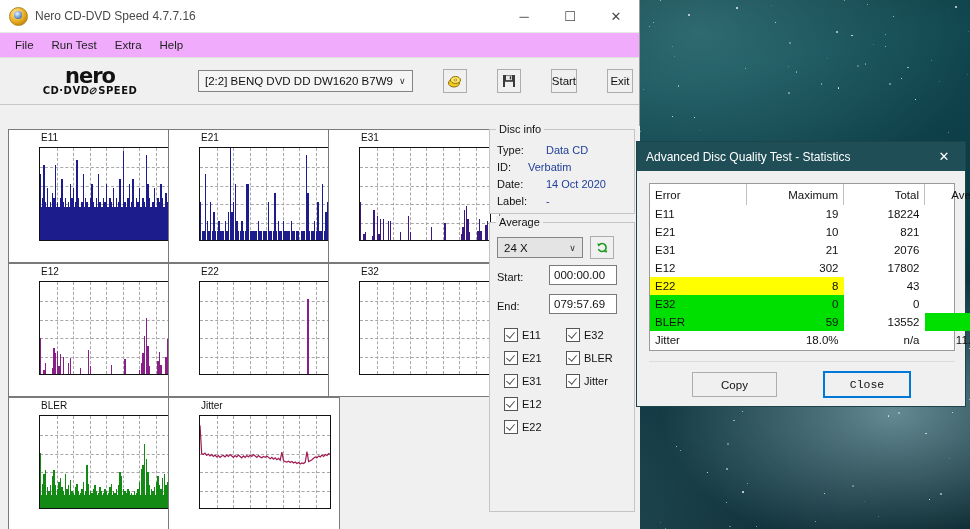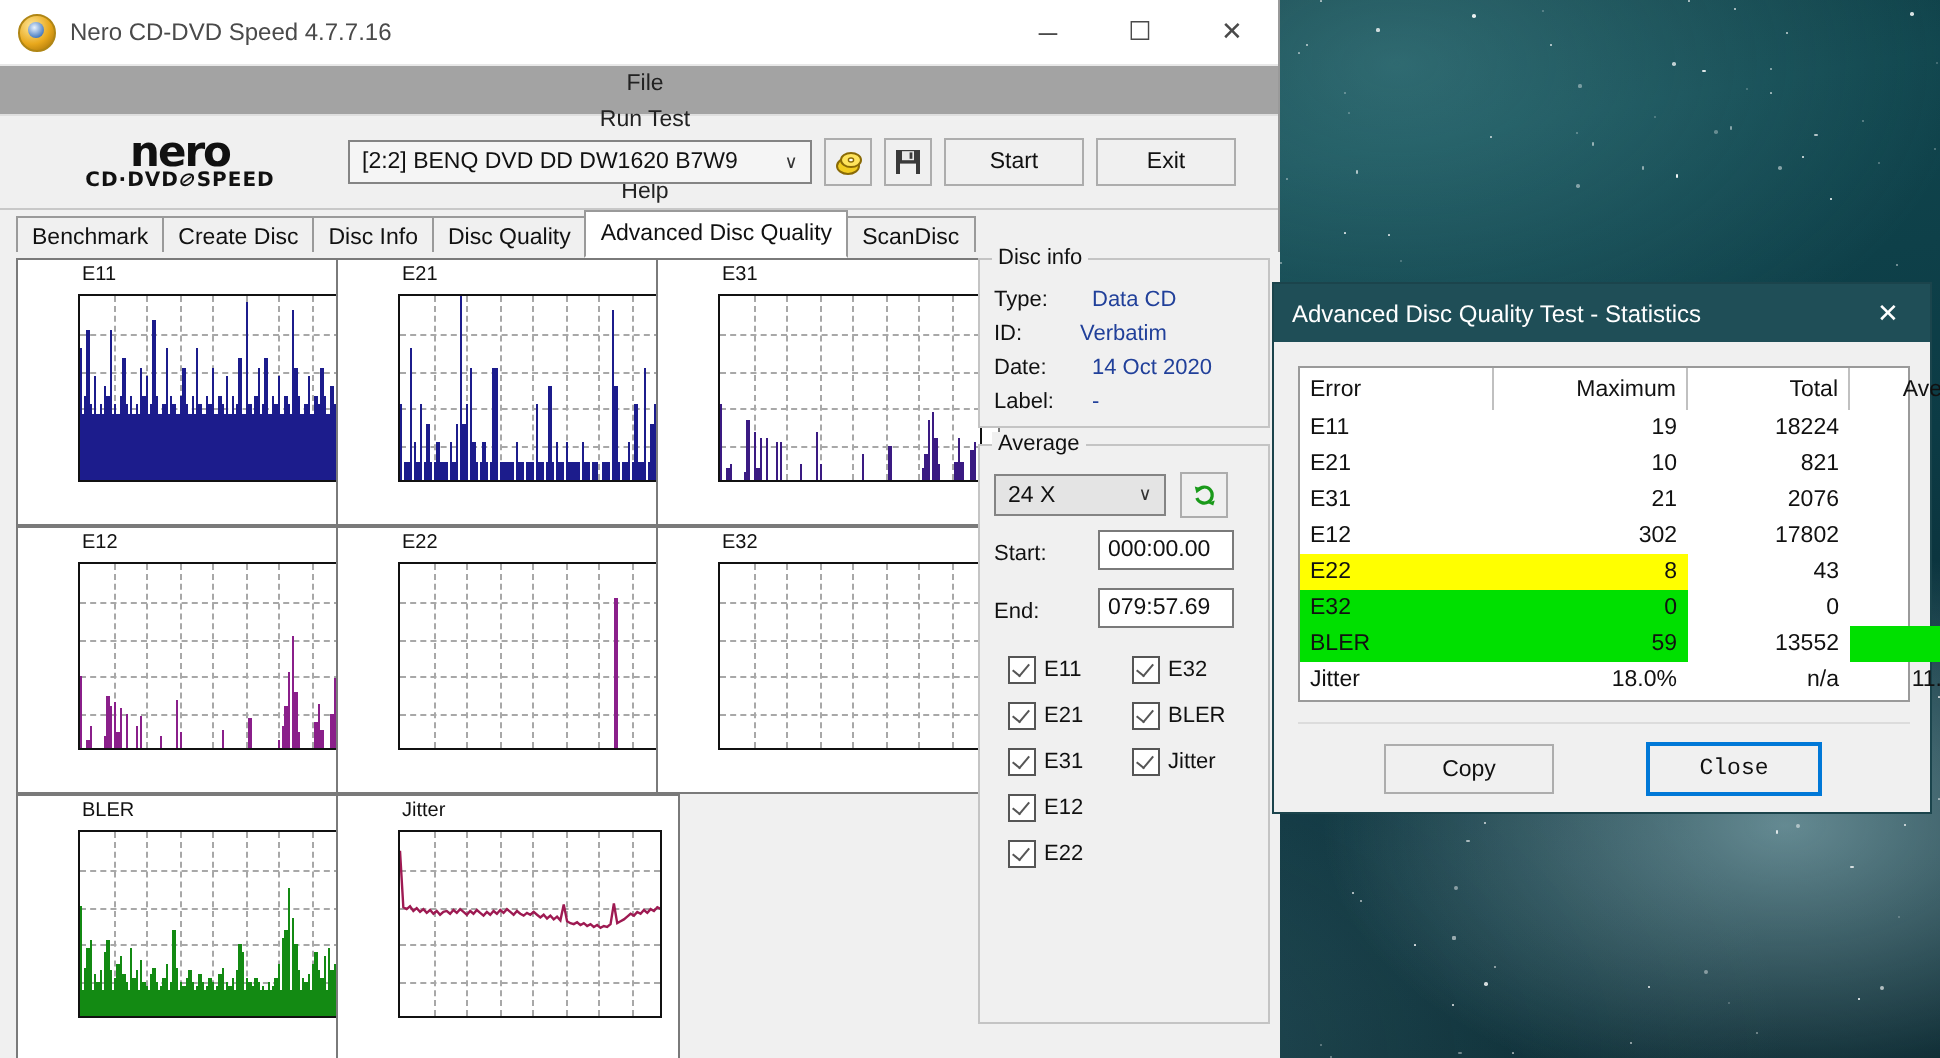--- a/index.html
+++ b/index.html
@@ -26,26 +26,26 @@
     border-bottom:1px solid #e8e8e8;}
   #titlebar .tl-icon{width:17px;height:17px;margin:0 7px 0 9px;border-radius:50%;
     background:radial-gradient(circle at 35% 30%, #ffe89a, #e8a81c 55%, #9b6a05 100%);
     border:1px solid #b08615;position:relative;flex:none;}
   #titlebar .tl-icon:after{content:"";position:absolute;left:4px;top:3px;width:8px;height:8px;
     border-radius:50%;background:radial-gradient(circle at 40% 35%,#eaf4ff,#4b7fc4 70%,#1d4a86);}
   #titlebar .tl-title{color:#4a4a4a;font-size:12px;flex:1;}
   #titlebar .wbtn{width:46px;height:32px;display:flex;align-items:center;justify-content:center;
     color:#4a4a4a;font-size:13px;}
 
-  #menubar{height:24px;display:flex;align-items:center;padding-left:6px;background:#a3a3a3;
-    border-bottom:1px solid #dfdfdf;flex-direction:column;}
+  #menubar{height:24px;display:flex;align-items:center;padding-left:6px;background:#f0abfc;
+    border-bottom:1px solid #dfdfdf;}
   #menubar .mi{padding:3px 9px;color:#222;font-size:11.5px;}
 
   #toolbar{height:46px;background:#f0f0f0;display:flex;align-items:center;
-    border-bottom:1px solid #c8c8c8;padding:0 6px;}
+    border-bottom:1px solid #c8c8c8;padding:0 6px;gap:24px;}
   .nero-logo{width:168px;flex:none;display:flex;flex-direction:column;align-items:center;
     justify-content:center;line-height:1;}
   .nero-logo .n1{font-family:"DejaVu Sans",sans-serif;font-weight:bold;font-size:21px;
     letter-spacing:-1px;color:#111;}
   .nero-logo .n2{font-family:"DejaVu Sans",sans-serif;font-weight:bold;font-size:10px;
     letter-spacing:0.5px;color:#111;margin-top:-1px;}
   .nero-logo .n2 .sl{display:inline-block;transform:skewX(-18deg);font-style:italic;}
 
   .combo{height:22px;flex:1;max-width:232px;background:#f5f5f5;border:1px solid #848484;
     display:flex;align-items:center;box-sizing:border-box;padding-left:6px;font-size:11.5px;color:#111;}
@@ -311,28 +311,20 @@
         <rect x="1" y="1" width="12" height="12" fill="#3a3a3a"></rect>
         <rect x="4" y="1.6" width="6" height="4.5" fill="#e8e8e8"></rect>
         <rect x="7.8" y="2.2" width="1.4" height="3.2" fill="#3a3a3a"></rect>
         <rect x="3" y="7.8" width="8" height="5.2" fill="#f0f0f0"></rect>
       </svg>
     </div>
     <div class="tb-btn wide">Start</div>
     <div class="tb-btn wide">Exit</div>
   </div>
 
-  <div id="tabbar">
-    <div class="tab">Benchmark</div>
-    <div class="tab">Create Disc</div>
-    <div class="tab">Disc Info</div>
-    <div class="tab">Disc Quality</div>
-    <div class="tab active">Advanced Disc Quality</div>
-    <div class="tab">ScanDisc</div>
-  </div>
 
   <div id="content">
 
     <div id="charts">
         <div class="chart-box" style="left: 8px; top: 3px; width: 172px; height: 134px;">
           <div class="chart-title">E11</div>
           <div class="plot" style="left: 30px; top: 17px; width: 132px; height: 94px;">
             <div class="gl glh" style="top: 75.2px;"></div>
             <div class="gl glh" style="top: 56.4px;"></div>
             <div class="gl glh" style="top: 37.6px;"></div>
@@ -769,21 +761,21 @@
       <div class="legend">Disc info</div>
       <div class="kv" style="left:7px;top:14px;">
         <span class="k">Type:</span>
       </div>
       <div class="kv" style="left:56px;top:14px;">
         <span class="v">Data CD</span>
       </div>
       <div class="kv" style="left:7px;top:31px;">
         <span class="k">ID:</span>
       </div>
-      <div class="kv" style="left:50px;top:31px;">
+      <div class="kv" style="left:38px;top:31px;">
         <span class="v">Verbatim</span>
       </div>
       <div class="kv" style="left:7px;top:48px;">
         <span class="k">Date:</span>
       </div>
       <div class="kv" style="left:56px;top:48px;">
         <span class="v">14 Oct 2020</span>
       </div>
       <div class="kv" style="left:7px;top:65px;">
         <span class="k">Label:</span>

